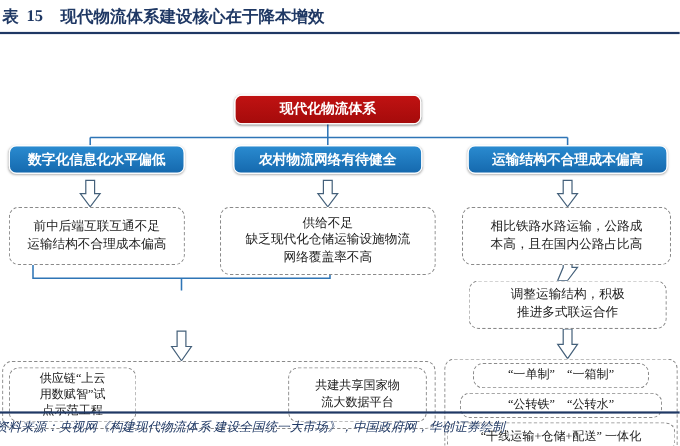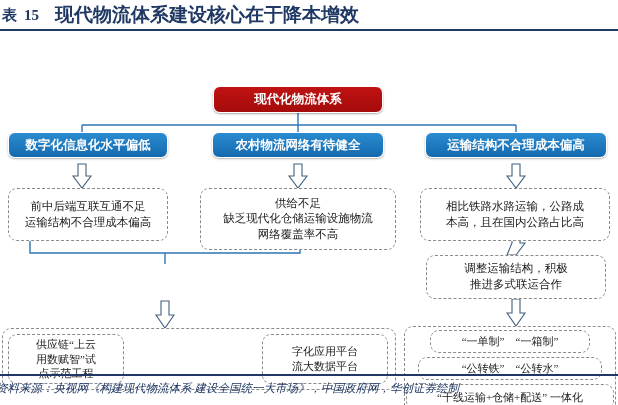--- a/index.html
+++ b/index.html
@@ -18,21 +18,21 @@
     display:flex;align-items:center;
   }
   .title-label{
     font-size:15px;font-weight:bold;color:#1F3864;
     letter-spacing:0px;margin-left:2px;
   }
   .title-num{
     font-size:15px;font-weight:bold;color:#1F3864;margin-left:7px;
   }
   .title-text{
-    font-size:19px;font-weight:bold;color:#1F3864;margin-left:16px;
+    font-size:15px;font-weight:bold;color:#1F3864;margin-left:16px;
   }
   .title-rule{
     position:absolute;left:0;top:29px;width:618px;height:2px;
     background:#1F3864;
   }
 
   
   .canvas{position:absolute;left:0;top:42px;width:618px;height:343px;margin-top:36px;}
 
   
@@ -152,21 +152,21 @@
     <div class="node node-dashed multiline" style="left:420px;top:110px;width:190px;height:53px;">相比铁路水路运输，公路成
 本高，且在国内公路占比高</div>
 
     <div class="node node-dashed multiline" style="left:426px;top:177px;width:180px;height:44px;">调整运输结构，积极
 推进多式联运合作</div>
 
     <div class="group-dashed" style="left:2px;top:250px;width:394px;height:62px;"></div>
     <div class="node node-dashed tight multiline" style="left:8px;top:256px;width:116px;height:50px;">供应链“上云
 用数赋智”试
 点示范工程</div>
-    <div class="node node-dashed tight multiline" style="left:262px;top:256px;width:126px;height:50px;">字化应用平台
+    <div class="node node-dashed tight multiline" style="left:262px;top:256px;width:126px;height:50px;">共建共享国家物
 流大数据平台</div>
 
     <div class="group-dashed" style="left:404px;top:248px;width:212px;height:88px;"></div>
     <div class="node node-dashed tight" style="left:418px;top:279px;width:184px;height:23px;">“公转铁”　“公转水”</div>
     <div class="node node-dashed tight" style="left:430px;top:252px;width:160px;height:23px;">“一单制”　“一箱制”</div>
     <div class="node node-dashed tight" style="left:406px;top:306px;width:208px;height:26px;">“干线运输+仓储+配送” 一体化</div>
 
   </div>
 
   <div class="footer-rule"></div>

